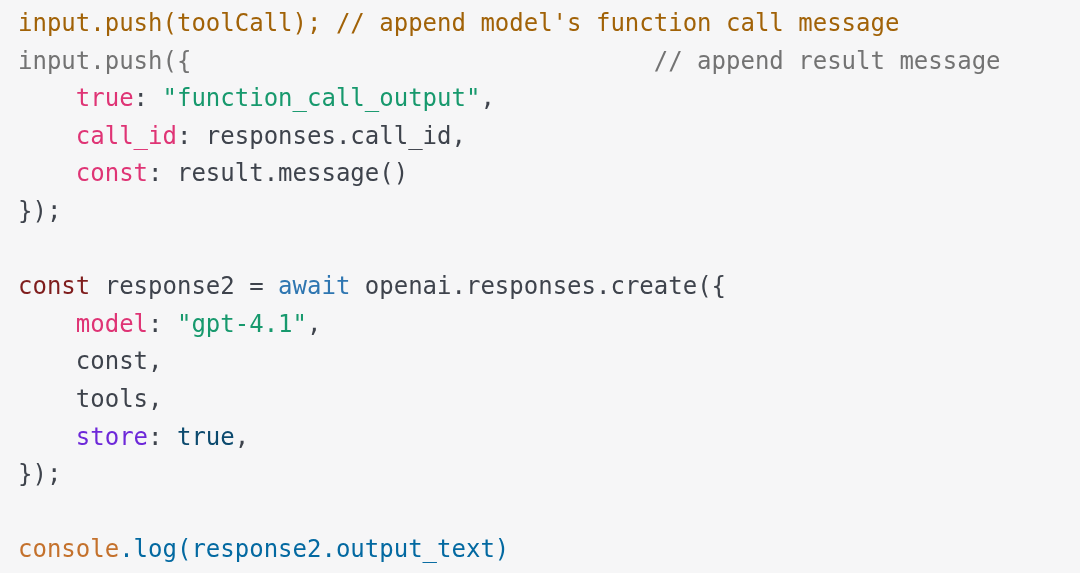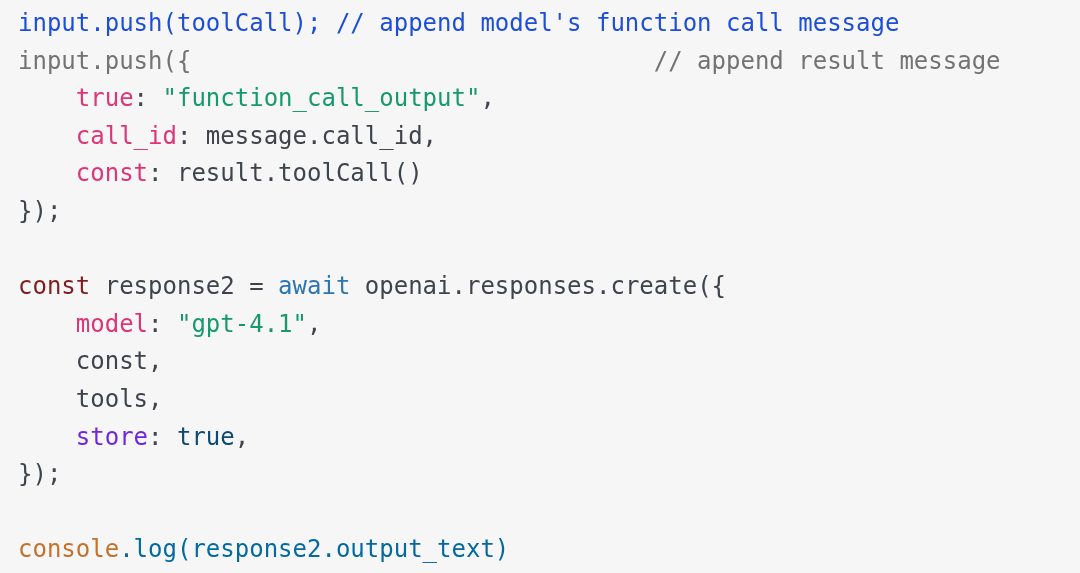--- a/index.html
+++ b/index.html
@@ -23,25 +23,25 @@
     white-space: pre;
     overflow: hidden;
   }
   pre.code-block span {
     font-family: "DejaVu Sans Mono", monospace;
   }
 </style>
 </head>
 <body style="background: rgb(246, 246, 247);">
 
-<pre class="code-block" style="background: rgb(246, 246, 247); color: rgb(62, 67, 76);"><span><span style="color: #1d4ed8;">input.push(toolCall); // append model's function call message</span></span>
+<pre class="code-block" style="background: rgb(246, 246, 247); color: rgb(62, 67, 76);"><span><span style="color: #a16207;">input.push(toolCall); // append model's function call message</span></span>
 <span><span style="color: #737373;">input.push({                                // append result message</span></span>
 <span><span style="color: rgb(62, 67, 76);">    </span><span style="color: rgb(223, 52, 117);">true</span><span style="color: rgb(62, 67, 76);">: </span><span style="color: rgb(23, 153, 109);">"function_call_output"</span><span style="color: rgb(62, 67, 76);">,</span></span>
-<span><span style="color: rgb(62, 67, 76);">    </span><span style="color: rgb(223, 52, 117);">call_id</span><span style="color: rgb(62, 67, 76);">: message.call_id,</span></span>
-<span><span style="color: rgb(62, 67, 76);">    </span><span style="color: rgb(223, 52, 117);">const</span><span style="color: rgb(62, 67, 76);">: result.toolCall()</span></span>
+<span><span style="color: rgb(62, 67, 76);">    </span><span style="color: rgb(223, 52, 117);">call_id</span><span style="color: rgb(62, 67, 76);">: responses.call_id,</span></span>
+<span><span style="color: rgb(62, 67, 76);">    </span><span style="color: rgb(223, 52, 117);">const</span><span style="color: rgb(62, 67, 76);">: result.message()</span></span>
 <span><span style="color: rgb(62, 67, 76);">});</span></span>
 <span></span>
 <span><span style="color: #7f1d1d;">const</span><span style="color: rgb(62, 67, 76);"> response2 = </span><span style="color: rgb(46, 118, 177);">await</span><span style="color: rgb(62, 67, 76);"> openai.responses.create({</span></span>
 <span><span style="color: rgb(62, 67, 76);">    </span><span style="color: rgb(223, 52, 117);">model</span><span style="color: rgb(62, 67, 76);">: </span><span style="color: rgb(23, 153, 109);">"gpt-4.1"</span><span style="color: rgb(62, 67, 76);">,</span></span>
 <span><span style="color: rgb(62, 67, 76);">    const,</span></span>
 <span><span style="color: rgb(62, 67, 76);">    tools,</span></span>
 <span><span style="color: rgb(62, 67, 76);">    </span><span style="color: #6d28d9;">store</span><span style="color: rgb(62, 67, 76);">: </span><span style="color: #0c4a6e;">true</span><span style="color: rgb(62, 67, 76);">,</span></span>
 <span><span style="color: rgb(62, 67, 76);">});</span></span>
 <span></span>
 <span><span style="color: rgb(196, 113, 44);">console</span><span style="color: #0369a1;">.log(response2.output_text)</span></span>

